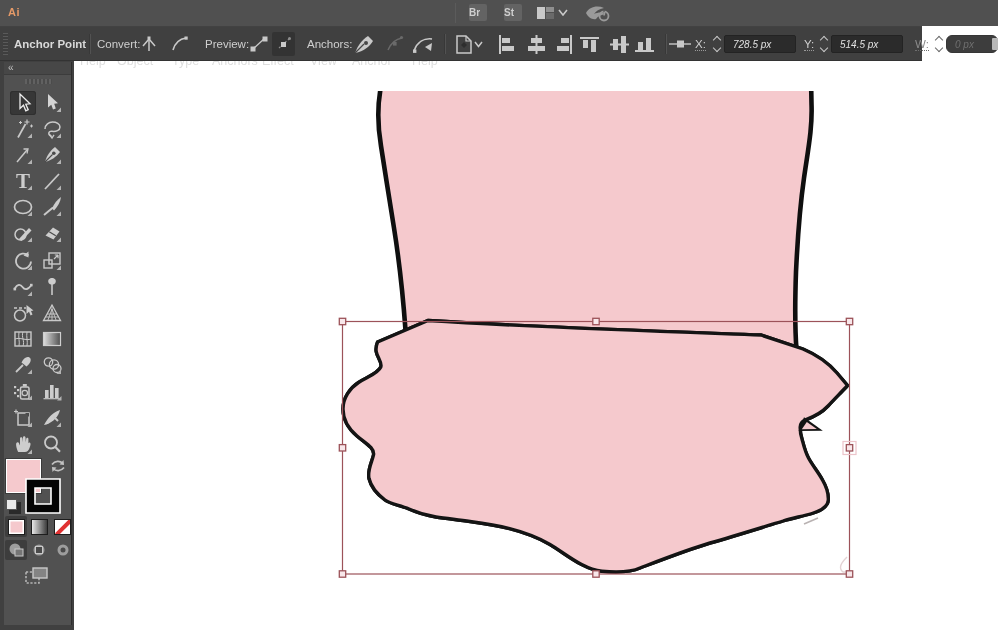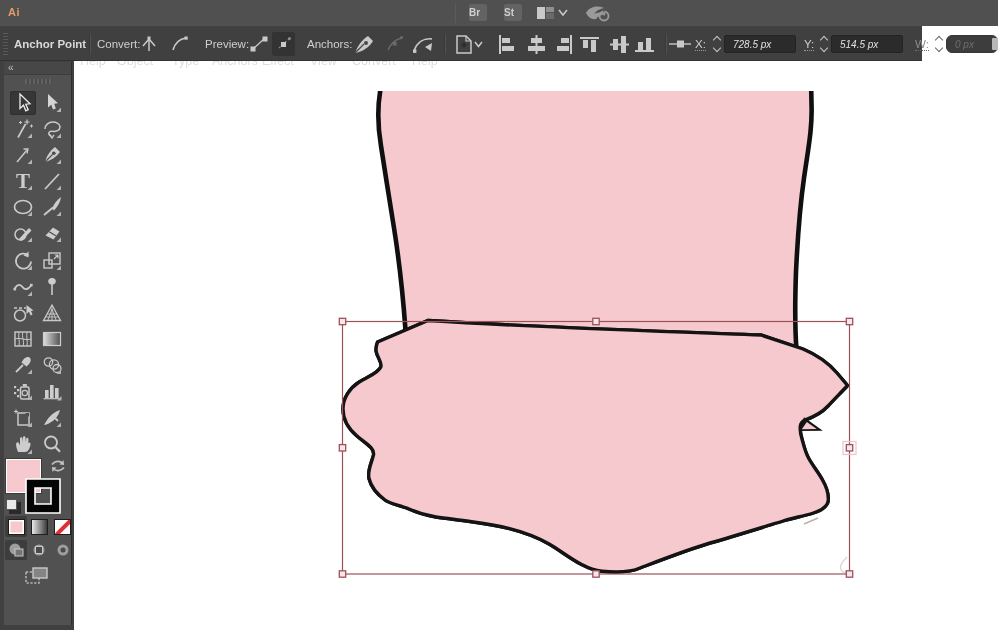--- a/index.html
+++ b/index.html
@@ -38,21 +38,21 @@
 <div id="app">
   <div id="menubar">
     <span class="ai">Ai</span>
     <span class="m" style="left:47px">File</span>
     <span class="m" style="left:80px">Help</span>
     <span class="m" style="left:117px">Object</span>
     <span class="m" style="left:172px">Type</span>
     <span class="m" style="left:212px">Anchors</span>
     <span class="m" style="left:262px">Effect</span>
     <span class="m" style="left:310px">View</span>
-    <span class="m" style="left:352px">Convert</span>
+    <span class="m" style="left:352px">Anchor</span>
     <span class="m" style="left:412px">Help</span>
     <span class="vsep" style="left:455px;top:3px;height:20px"></span>
     <span class="mbtn" style="left:469px">Br</span>
     <span class="mbtn" style="left:504px">St</span>
     <svg style="position:absolute;left:536px;top:5px" width="20" height="16" viewBox="0 0 20 16">
       <rect x="1" y="2" width="8" height="12" fill="#c9c9c9"></rect>
         <rect x="10" y="2" width="8" height="5" fill="#8f8f8f"></rect>
         <rect x="10" y="8" width="8" height="6" fill="#6a6a6a"></rect>
     </svg>
     <svg style="position:absolute;left:558px;top:9px" width="10" height="7" viewBox="0 0 10 7">

